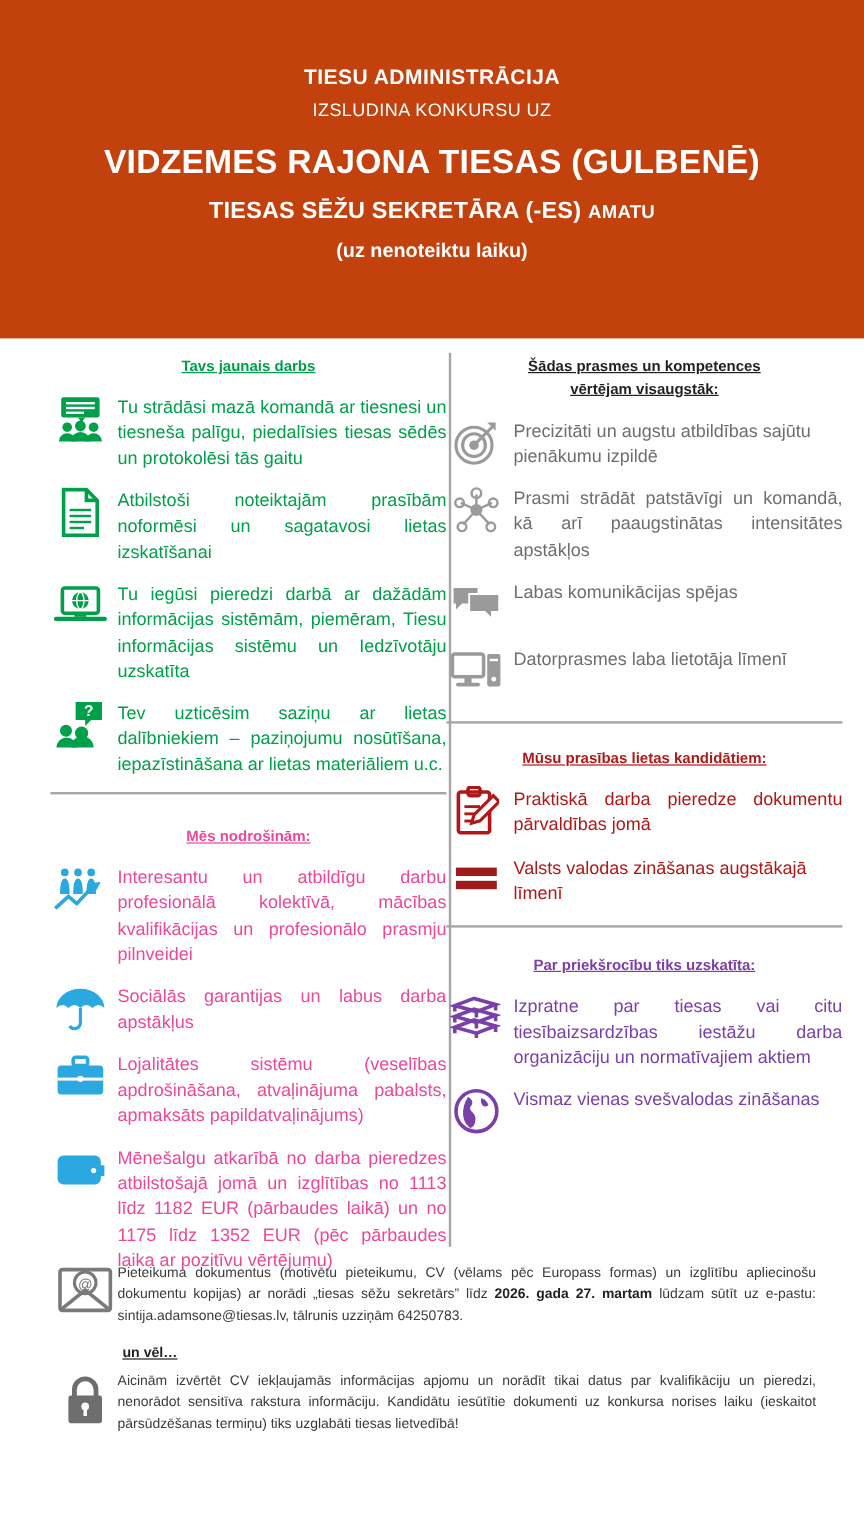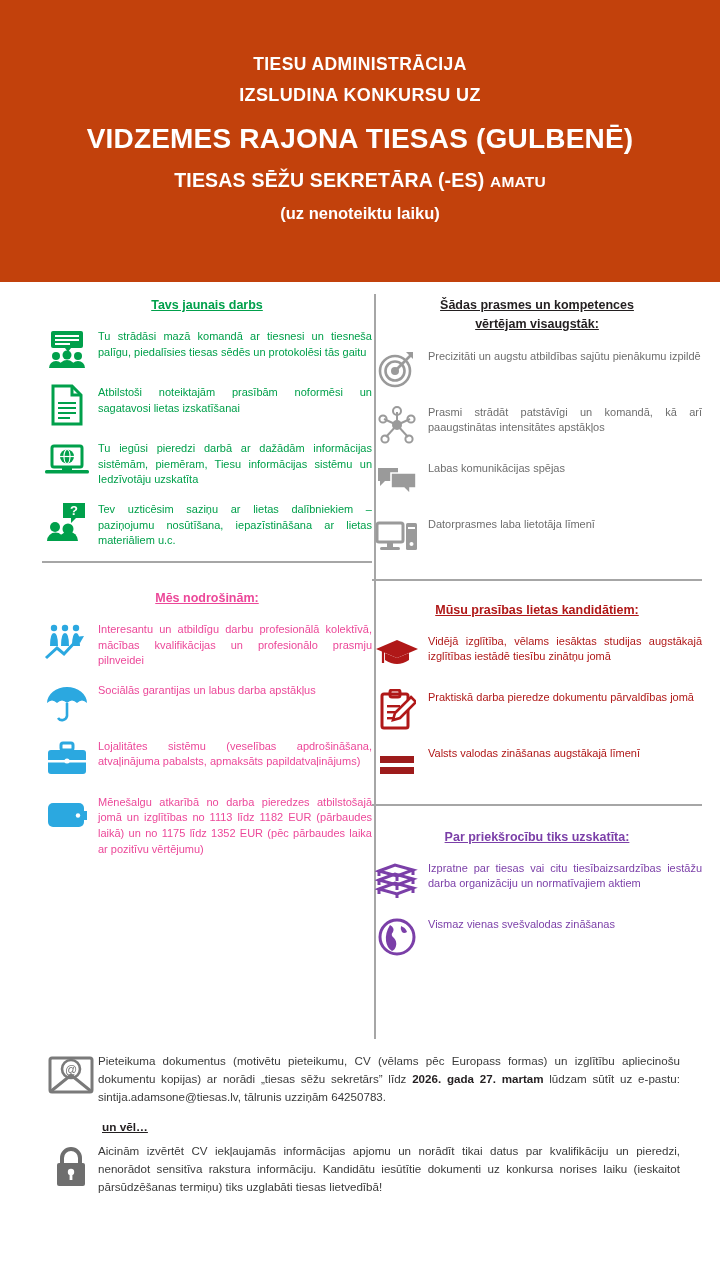--- a/index.html
+++ b/index.html
@@ -18,21 +18,21 @@
     background:#c2410c;
     box-sizing:border-box;
     padding:52px 40px 0 40px;
     text-align:center;
     color:#ffffff;
   }
   .hdr-line1{
     font-size:17.5px;font-weight:bold;letter-spacing:.4px;line-height:1.45;
   }
   .hdr-line2{
-    font-size:18px;font-weight:bold;letter-spacing:.4px;line-height:1.45;
+    font-size:15px;font-weight:normal;letter-spacing:.4px;line-height:1.45;
     margin-top:5px;
   }
   .hdr-title{
     font-size:28px;font-weight:bold;letter-spacing:.2px;line-height:1.3;
     margin-top:13px;
   }
   .hdr-sub{
     font-size:19.5px;font-weight:bold;letter-spacing:.2px;line-height:1.35;
     margin-top:9px;
   }
@@ -87,21 +87,21 @@
     width:50px;
     height:44px;
     display:flex;
     align-items:center;
     justify-content:center;
     margin-right:6px;
   }
   .ico svg{display:block;}
   .txt{
     flex:1 1 auto;
-    font-size:11px;
+    font-size:15px;
     line-height:1.42;
     text-align:justify;
     padding-top:2px;
   }
   .txt.nojust{text-align:left;}
 
   
   .green .sec-title,.green .txt{color:#00A04B;}
   .blue  .sec-title,.blue  .txt{color:#ec4899;}
   .gray  .sec-title{color:#231f20;}
@@ -356,30 +356,20 @@
         </div>
         <div class="txt nojust">Datorprasmes laba lietotāja līmenī</div>
       </div>
     </div>
 
     <div class="hrule" style="margin-top:20px;"></div>
 
     <div class="blk-red red">
       <div class="sec-title">Mūsu prasības lietas kandidātiem:</div>
 
-      <div class="item">
-        <div class="ico">
-          <svg width="44" height="32" viewBox="0 0 44 32">
-            <path d="M22 2 L43 11 L22 20 L1 11 z" fill="#B01818"></path>
-            <path d="M10 15 v7 q12 8 24 0 v-7 l-12 5 z" fill="#B01818"></path>
-            <path d="M8 13 v12" stroke="#B01818" stroke-width="2.2" fill="none"></path>
-          </svg>
-        </div>
-        <div class="txt">Vidējā izglītība, vēlams iesāktas studijas augstākajā izglītības iestādē tiesību zinātņu jomā</div>
-      </div>
 
       <div class="item">
         <div class="ico">
           <svg width="38" height="42" viewBox="0 0 38 42">
             <rect x="4" y="5" width="26" height="34" rx="2" fill="none" stroke="#B01818" stroke-width="3"></rect>
             <rect x="12" y="1" width="10" height="7" rx="2" fill="none" stroke="#B01818" stroke-width="3"></rect>
             <rect x="9" y="16" width="13" height="2.4" fill="#B01818"></rect>
             <rect x="9" y="22" width="13" height="2.4" fill="#B01818"></rect>
             <rect x="9" y="28" width="9" height="2.4" fill="#B01818"></rect>
             <path d="M33 8 l5 5 l-16 16 l-7 2 l2 -7 z" fill="#fff" stroke="#B01818" stroke-width="2.6"></path>

